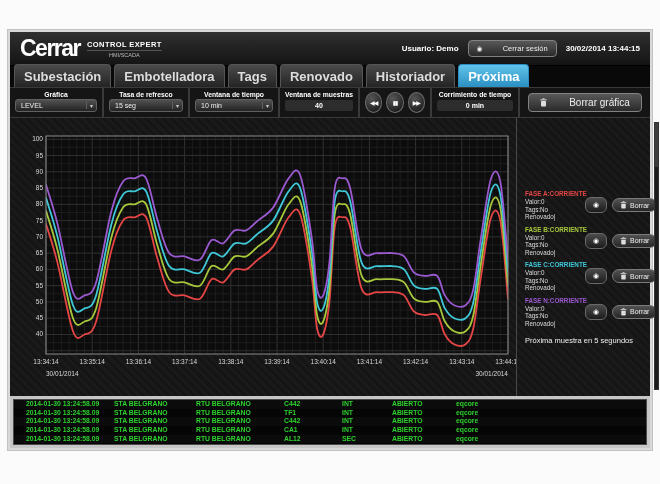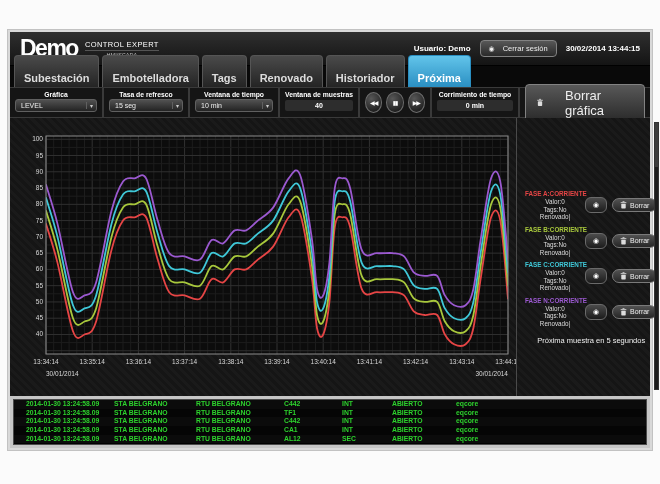--- a/index.html
+++ b/index.html
@@ -11,35 +11,35 @@
     position:absolute; left:8px; top:30px; width:644px; height:420px;
     background:#0f0f0f; border:2px solid #d9d9d9; box-shadow:0 0 0 1px #c2c2c2;
   }
   
   .app-header {
     height:34px; background:linear-gradient(#2f2f2f,#141414);
     display:flex; align-items:center; padding:0 10px; border-bottom:1px solid #000;
   }
   .brand { font-size:23px; font-weight:bold; color:#fff; letter-spacing:-1.5px; }
   .brand-block { margin-left:7px; color:#fff; }
-  .product { font-size:7.5px; font-weight:normal; letter-spacing:.4px; }
+  .product { font-size:7.5px; font-weight:bold; letter-spacing:.4px; }
   .product-sub { font-size:5.5px; color:#bbb; text-align:center; border-top:1px solid #555; margin-top:1px; padding-top:1px; }
   .header-right { margin-left:auto; display:flex; align-items:center; gap:9px; color:#fff; }
   .hdr-label, .hdr-datetime { font-size:8px; font-weight:bold; }
   .hdr-btn {
-    display:flex; align-items:flex-end; gap:8px; font-size:7.5px; color:#eee; cursor:pointer;
+    display:flex; align-items:flex-end; gap:20px; font-size:7.5px; color:#eee; cursor:pointer;
     background:linear-gradient(#585858,#2a2a2a); border:1px solid #828282; border-radius:4px; padding:3px 8px;
   }
   .hdr-btn .ic { font-size:7px; }
   
   .tab-bar { height:21px; background:#090909; display:flex; align-items:flex-end; gap:3px; padding-left:4px; }
   .tab {
-    font-size:11px; font-weight:bold; color:#ddd; cursor:pointer;
+    font-size:13px; font-weight:bold; color:#ddd; cursor:pointer;
     background:linear-gradient(#4a4a4a,#242424); border:1px solid #555; border-bottom:none;
-    border-radius:4px 4px 0 0; padding:16px 9px 3px;
+    border-radius:4px 4px 0 0; padding:4px 9px 3px;
   }
   .tab.active { background:linear-gradient(#62c4ea,#2a8fc2); border-color:#2a8fc2; color:#fff; }
   
   .toolbar { height:31px; background:#151515; display:flex; border-top:1px solid #3a3a3a; border-bottom:1px solid #3a3a3a; }
   .tool-cell { border-right:2px solid #3a3a3a; padding:2px 5px; display:flex; flex-direction:column; }
   .c1{width:94px}.c2{width:86px}.c3{width:90px}.c4{width:80px}
   .c5{width:72px; flex-direction:row; align-items:center; justify-content:center; gap:4px;}
   .c6{width:88px}
   .c7{flex:1; flex-direction:row; align-items:center; justify-content:center; border-right:none;}
   .tool-label { font-size:6.8px; font-weight:bold; color:#fff; text-align:center; line-height:9px; white-space:nowrap; }
@@ -48,28 +48,27 @@
     display:flex; align-items:center; font-size:7px; color:#eee; padding-left:5px; cursor:pointer;
   }
   .dd-arrow { margin-left:auto; border-left:1px solid #606060; padding:0 3px; font-size:6px; color:#ccc; }
   .value-box { height:11px; background:#2d2d2d; border-radius:2px; font-size:7px; font-weight:bold; color:#fff; text-align:center; line-height:11px; margin-top:1px; }
   .pb-btn {
     width:21px; height:21px; border-radius:50%; cursor:pointer;
     background:radial-gradient(circle at 35% 30%, #575757, #101010); border:1px solid #6d6d6d;
     color:#fff; font-size:6px; display:flex; align-items:center; justify-content:center; letter-spacing:-1px;
   }
   .btn-borrar-graf {
-    display:flex; align-items:center; gap:22px; font-size:13px; color:#eee; cursor:pointer;
+    display:flex; align-items:center; gap:22px; font-size:10px; color:#eee; cursor:pointer;
     background:linear-gradient(#585858,#2a2a2a); border:1px solid #828282; border-radius:4px; padding:3px 11px;
   }
   
   .main {
     height:278px; display:flex; position:relative;
     background:repeating-linear-gradient(45deg,#1a1a1a 0 3px,#151515 3px 6px);
-    text-align:center;
   }
   .chart-wrap { width:506px; padding:4px 0 0 6px; }
   .sidebar { flex:1; border-left:1px solid #4a4a4a; padding:72px 6px 0 8px; position:relative; }
   .series-entry { display:flex; align-items:center; margin-bottom:5px; }
   .series-text { width:60px; }
   .series-name { font-size:6.3px; font-weight:bold; line-height:8px; white-space:nowrap; }
   .series-field { font-size:6.3px; color:#ddd; line-height:7.5px; }
   .marker-btn {
     width:22px; height:16px; border-radius:6px; cursor:pointer; flex:none;
     background:linear-gradient(#4b4b4b,#1b1b1b); border:1px solid #6a6a6a;
@@ -92,21 +91,21 @@
   }
   .log-row.alt { background:#050505; }
   .log-row span { overflow:hidden; white-space:nowrap; }
 </style>
 </head>
 <body>
 
 <div class="window">
 
   <div class="app-header">
-    <div class="brand">Demo</div>
+    <div class="brand">Cerrar</div>
     <div class="brand-block">
       <div class="product">CONTROL EXPERT</div>
       <div class="product-sub">HMI/SCADA</div>
     </div>
     <div class="header-right">
       <span class="hdr-label">Usuario: Demo</span>
       <div class="hdr-btn">
         <span class="ic">◉</span>
         <span>Cerrar sesión</span>
       </div>

